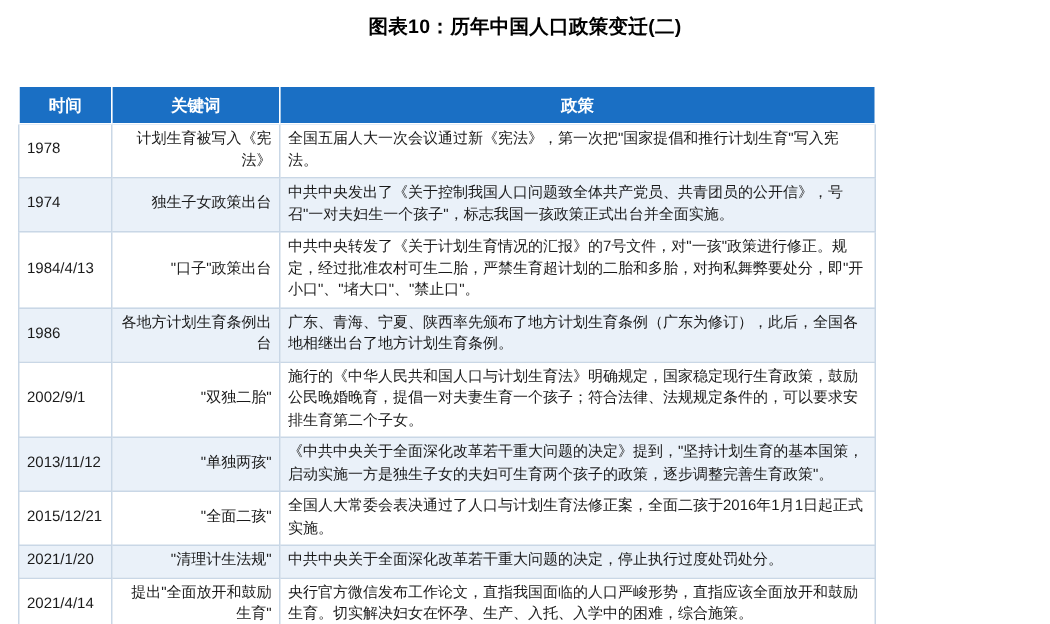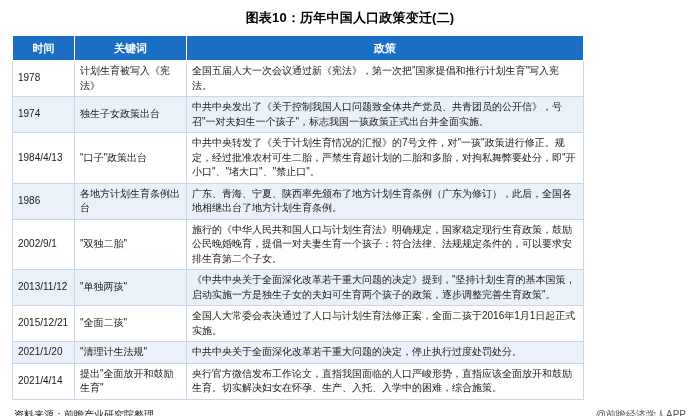--- a/index.html
+++ b/index.html
@@ -15,20 +15,21 @@
     overflow: hidden;
   }
   .page {
     width: 700px;
     height: 416px;
     position: relative;
     box-sizing: border-box;
     padding: 0 12px;
     display: flex;
     flex-direction: column;
+    gap: 22px;
   }
   .title {
     text-align: center;
     font-size: 13px;
     font-weight: bold;
     color: #000000;
     padding: 9px 0 8px 0;
     letter-spacing: 0.2px;
   }
   table.data {
@@ -59,21 +60,21 @@
     background: #ffffff;
   }
   table.data tr.even td {
     background: #eaf1f9;
   }
   td.c-time {
     white-space: nowrap;
     padding-right: 6px;
   }
   td.c-key {
-    text-align: left;
+    text-align: right;
   }
   td.c-policy {
     text-align: left;
   }
   .col-time { width: 62px; }
   .col-key { width: 112px; }
   .col-policy { width: auto; }
 
   .footer {
     margin-top: auto;

